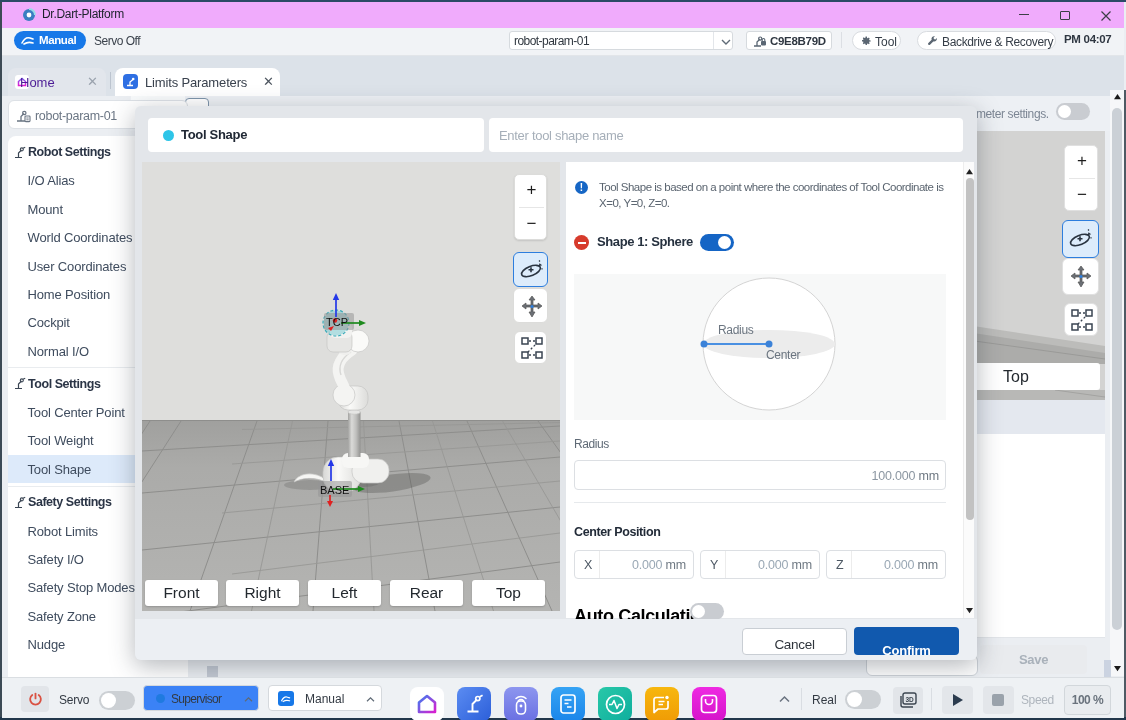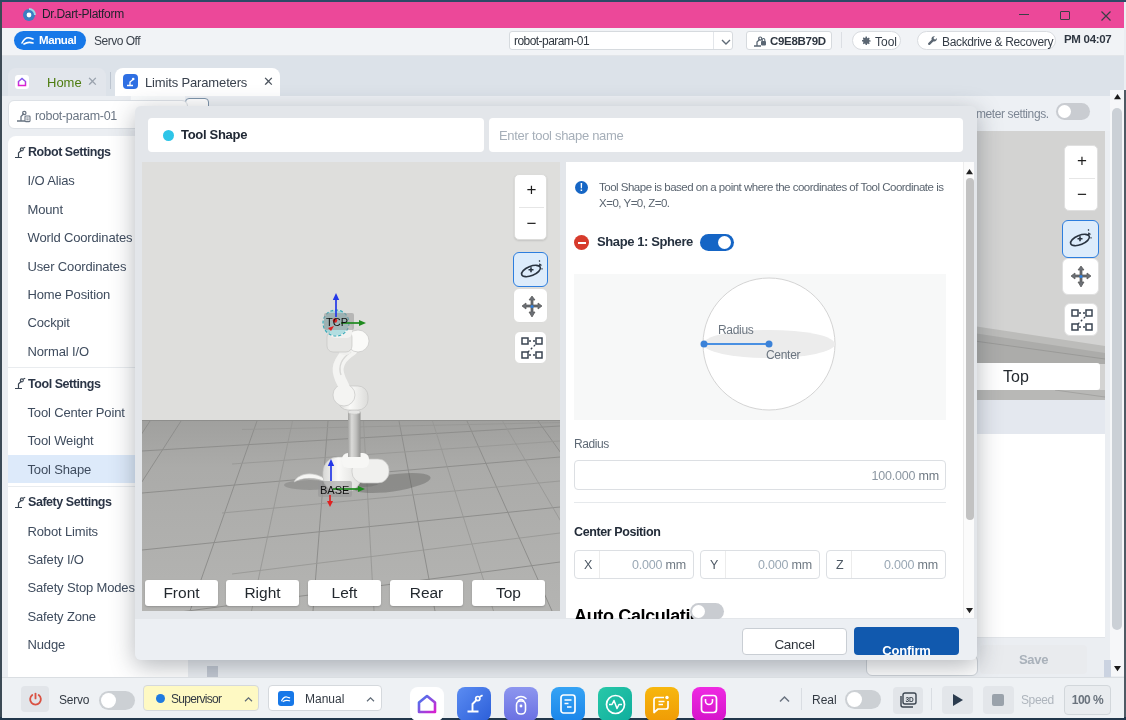--- a/index.html
+++ b/index.html
@@ -8,21 +8,21 @@
   .abs { position:absolute; }
 </style>
 </head>
 <body>
 
 <div class="abs" style="left:0;top:0;width:1126px;height:2px;background:#2c4a66;"></div>
 <div class="abs" style="left:0;top:2px;width:2px;height:716px;background:#3c4a55;"></div>
 <div class="abs" style="left:1124px;top:90px;width:2px;height:630px;background:#4e5a64;"></div>
 <div class="abs" style="left:0;top:717px;width:1126px;height:3px;background:#22374b;"></div>
 
-<div class="abs" style="left:2px;top:2px;width:1122px;height:26px;background:#ec4899;">
+<div class="abs" style="left:2px;top:2px;width:1122px;height:26px;background:#f0abfc;">
   <svg class="abs" style="left:20px;top:6px;" width="14" height="14" viewBox="0 0 14 14">
     <circle cx="7" cy="7" r="6" fill="#3a7ec2"></circle>
     <circle cx="7" cy="7" r="2.4" fill="#fff"></circle>
     <path d="M7,1 A6,6 0 0 1 13,7" stroke="#9adbe8" stroke-width="2" fill="none"></path>
   </svg>
   <div class="abs" style="left:40px;top:5px;font-size:12px;letter-spacing:-0.3px;color:#1c222b;">Dr.Dart-Platform</div>
   <div class="abs" style="left:1017px;top:11.5px;width:10px;height:1.6px;background:#3a3f46;"></div>
   <div class="abs" style="left:1058px;top:8.5px;width:9.5px;height:9.5px;border:1.4px solid #3a3f46;border-radius:1px;"></div>
   <svg class="abs" style="left:1099px;top:8.5px;" width="10" height="10" viewBox="0 0 10 10">
       <path d="M0.5,0.5 L9.5,9.5 M9.5,0.5 L0.5,9.5" stroke="#3a3f46" stroke-width="1.2"></path>
@@ -81,21 +81,21 @@
       <svg class="abs" style="left:2px;top:2px;" width="10" height="10" viewBox="0 0 10 10">
         <defs>
             <linearGradient id="hg" x1="0" y1="0" x2="0" y2="1">
               <stop offset="0" stop-color="#7a5cf0"></stop>
               <stop offset="1" stop-color="#e01fd0"></stop>
             </linearGradient>
           </defs>
         <path d="M1.5,4.5 L5,1.5 L8.5,4.5 V8.5 H1.5 Z" fill="none" stroke="url(#hg)" stroke-width="1.5"></path>
       </svg>
     </div>
-    <div class="abs" style="left:39px;top:7px;font-size:13px;color:#4d7c0f;">Home</div>
+    <div class="abs" style="left:12px;top:7px;font-size:13px;color:#4c1d95;">Home</div>
     <div class="abs" style="left:79px;top:6px;font-size:13px;color:#9aa2ad;">✕</div>
   </div>
   <div class="abs" style="left:108px;top:16px;width:1px;height:17px;background:#bcc4cf;"></div>
   <div class="abs" style="left:113px;top:12px;width:165px;height:28px;background:#ffffff;border-radius:8px 8px 0 0;">
     <div class="abs" style="left:8px;top:6px;width:15px;height:15px;background:#2e6fe3;border-radius:4px;">
       <svg class="abs" style="left:2.5px;top:2px;" width="10" height="11" viewBox="0 0 10 11">
         <path d="M1,9.5 h6 M4,9.5 V6 L7,3.5" stroke="#fff" stroke-width="1.3" fill="none"></path>
         <circle cx="7.2" cy="3" r="1.3" fill="#fff"></circle>
       </svg>
     </div>
@@ -462,21 +462,21 @@
   <div class="abs" style="left:19px;top:8px;width:28px;height:26px;background:#e2e5e9;border-radius:4px;">
     <svg class="abs" style="left:6.5px;top:5.5px;" width="15" height="15" viewBox="0 0 14 14">
       <path d="M7,1.5 V6" stroke="#da5142" stroke-width="1.7" stroke-linecap="round"></path>
       <path d="M4,2.8 a5,5 0 1,0 6,0" stroke="#da5142" stroke-width="1.7" fill="none" stroke-linecap="round"></path>
     </svg>
   </div>
   <div class="abs" style="left:57px;top:15px;font-size:12px;letter-spacing:-0.2px;color:#333a43;text-align:center;">Servo</div>
   <div class="abs" style="left:97px;top:13px;width:36px;height:19px;background:#ccd0d4;border-radius:10px;">
     <div class="abs" style="left:2px;top:2px;width:15px;height:15px;background:#fff;border-radius:50%;"></div>
   </div>
-  <div class="abs" style="left:141px;top:7px;width:116px;height:26px;background:#fef9c3;border:1px solid #d5d9dd;border-radius:4px;">
+  <div class="abs" style="left:141px;top:7px;width:116px;height:26px;background:#3b82f6;border:1px solid #d5d9dd;border-radius:4px;">
     <div class="abs" style="left:12px;top:8px;width:9px;height:9px;background:#1f7ae0;border-radius:50%;"></div>
     <div class="abs" style="left:27px;top:6px;font-size:12px;letter-spacing:-0.7px;color:#333a43;">Supervisor</div>
     <svg class="abs" style="left:99px;top:10px;" width="11" height="7" viewBox="0 0 12 8">
         <path d="M2,6 L6,2 L10,6" stroke="#5f6a76" stroke-width="1.4" fill="none"></path>
       </svg>
   </div>
   <div class="abs" style="left:266px;top:7px;width:114px;height:26px;background:#fff;border:1px solid #d5d9dd;border-radius:4px;">
     <div class="abs" style="left:9px;top:5px;width:16px;height:15px;background:#1778e8;border-radius:3px;">
       <svg class="abs" style="left:2px;top:3.5px;" width="12" height="8" viewBox="0 0 14 11">
           <path d="M1,8 C3,4 6,2 9,3 L12,4 M3,9 C6,7 9,7 12,8" stroke="#fff" stroke-width="1.6" fill="none" stroke-linecap="round"></path>

